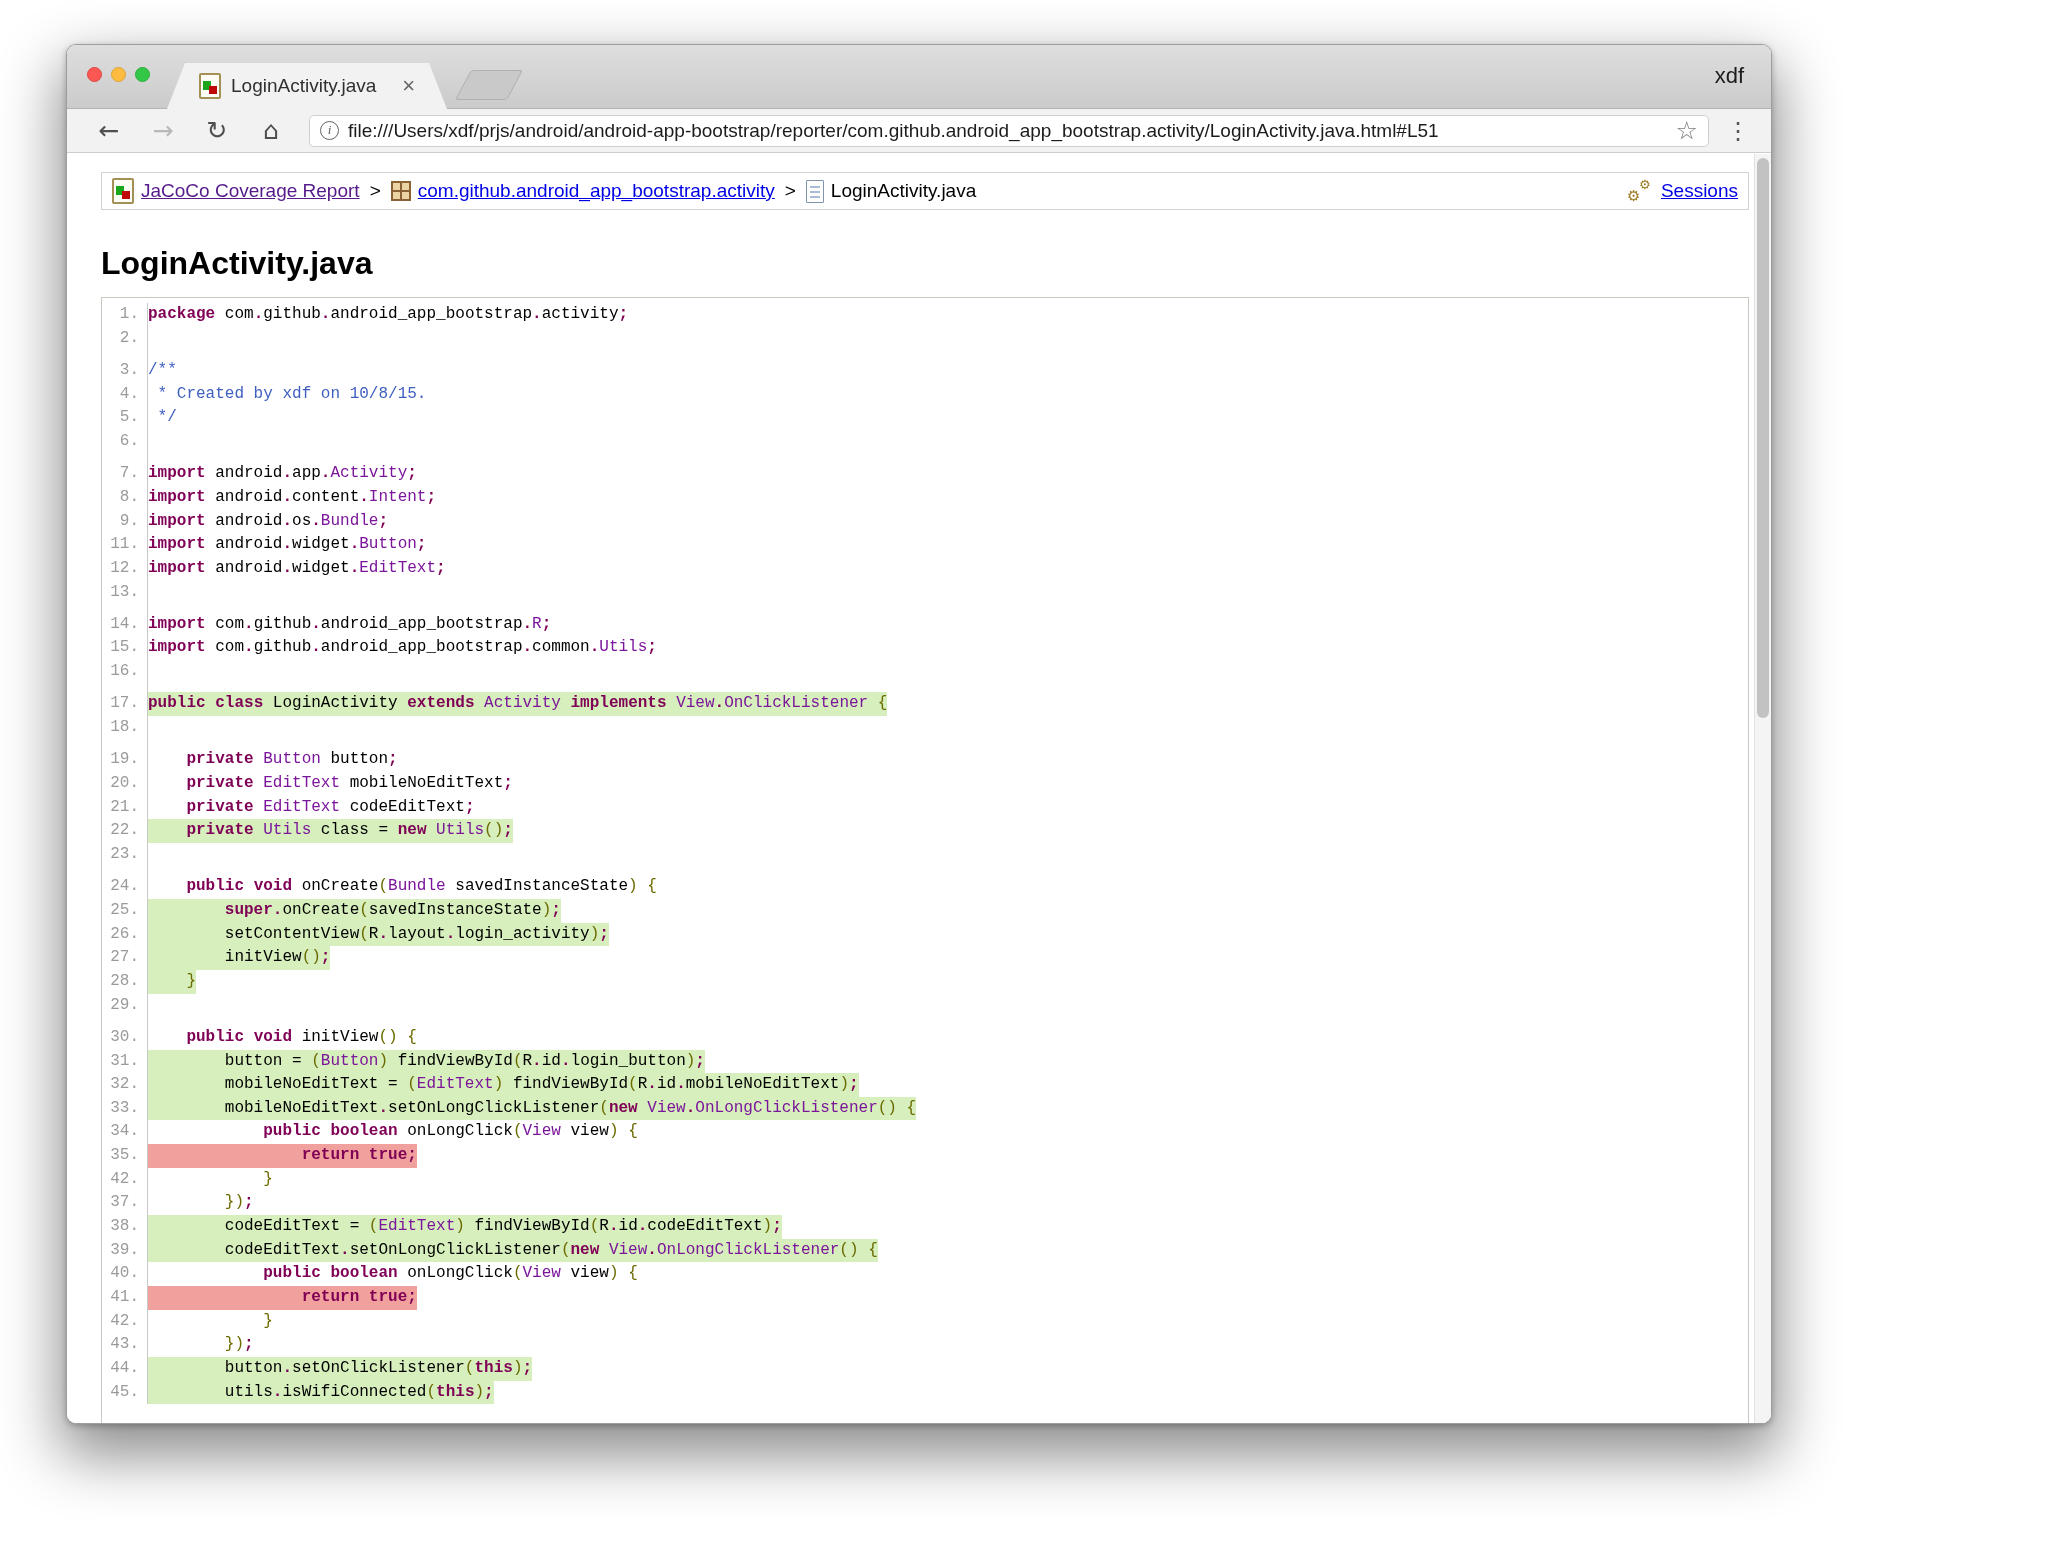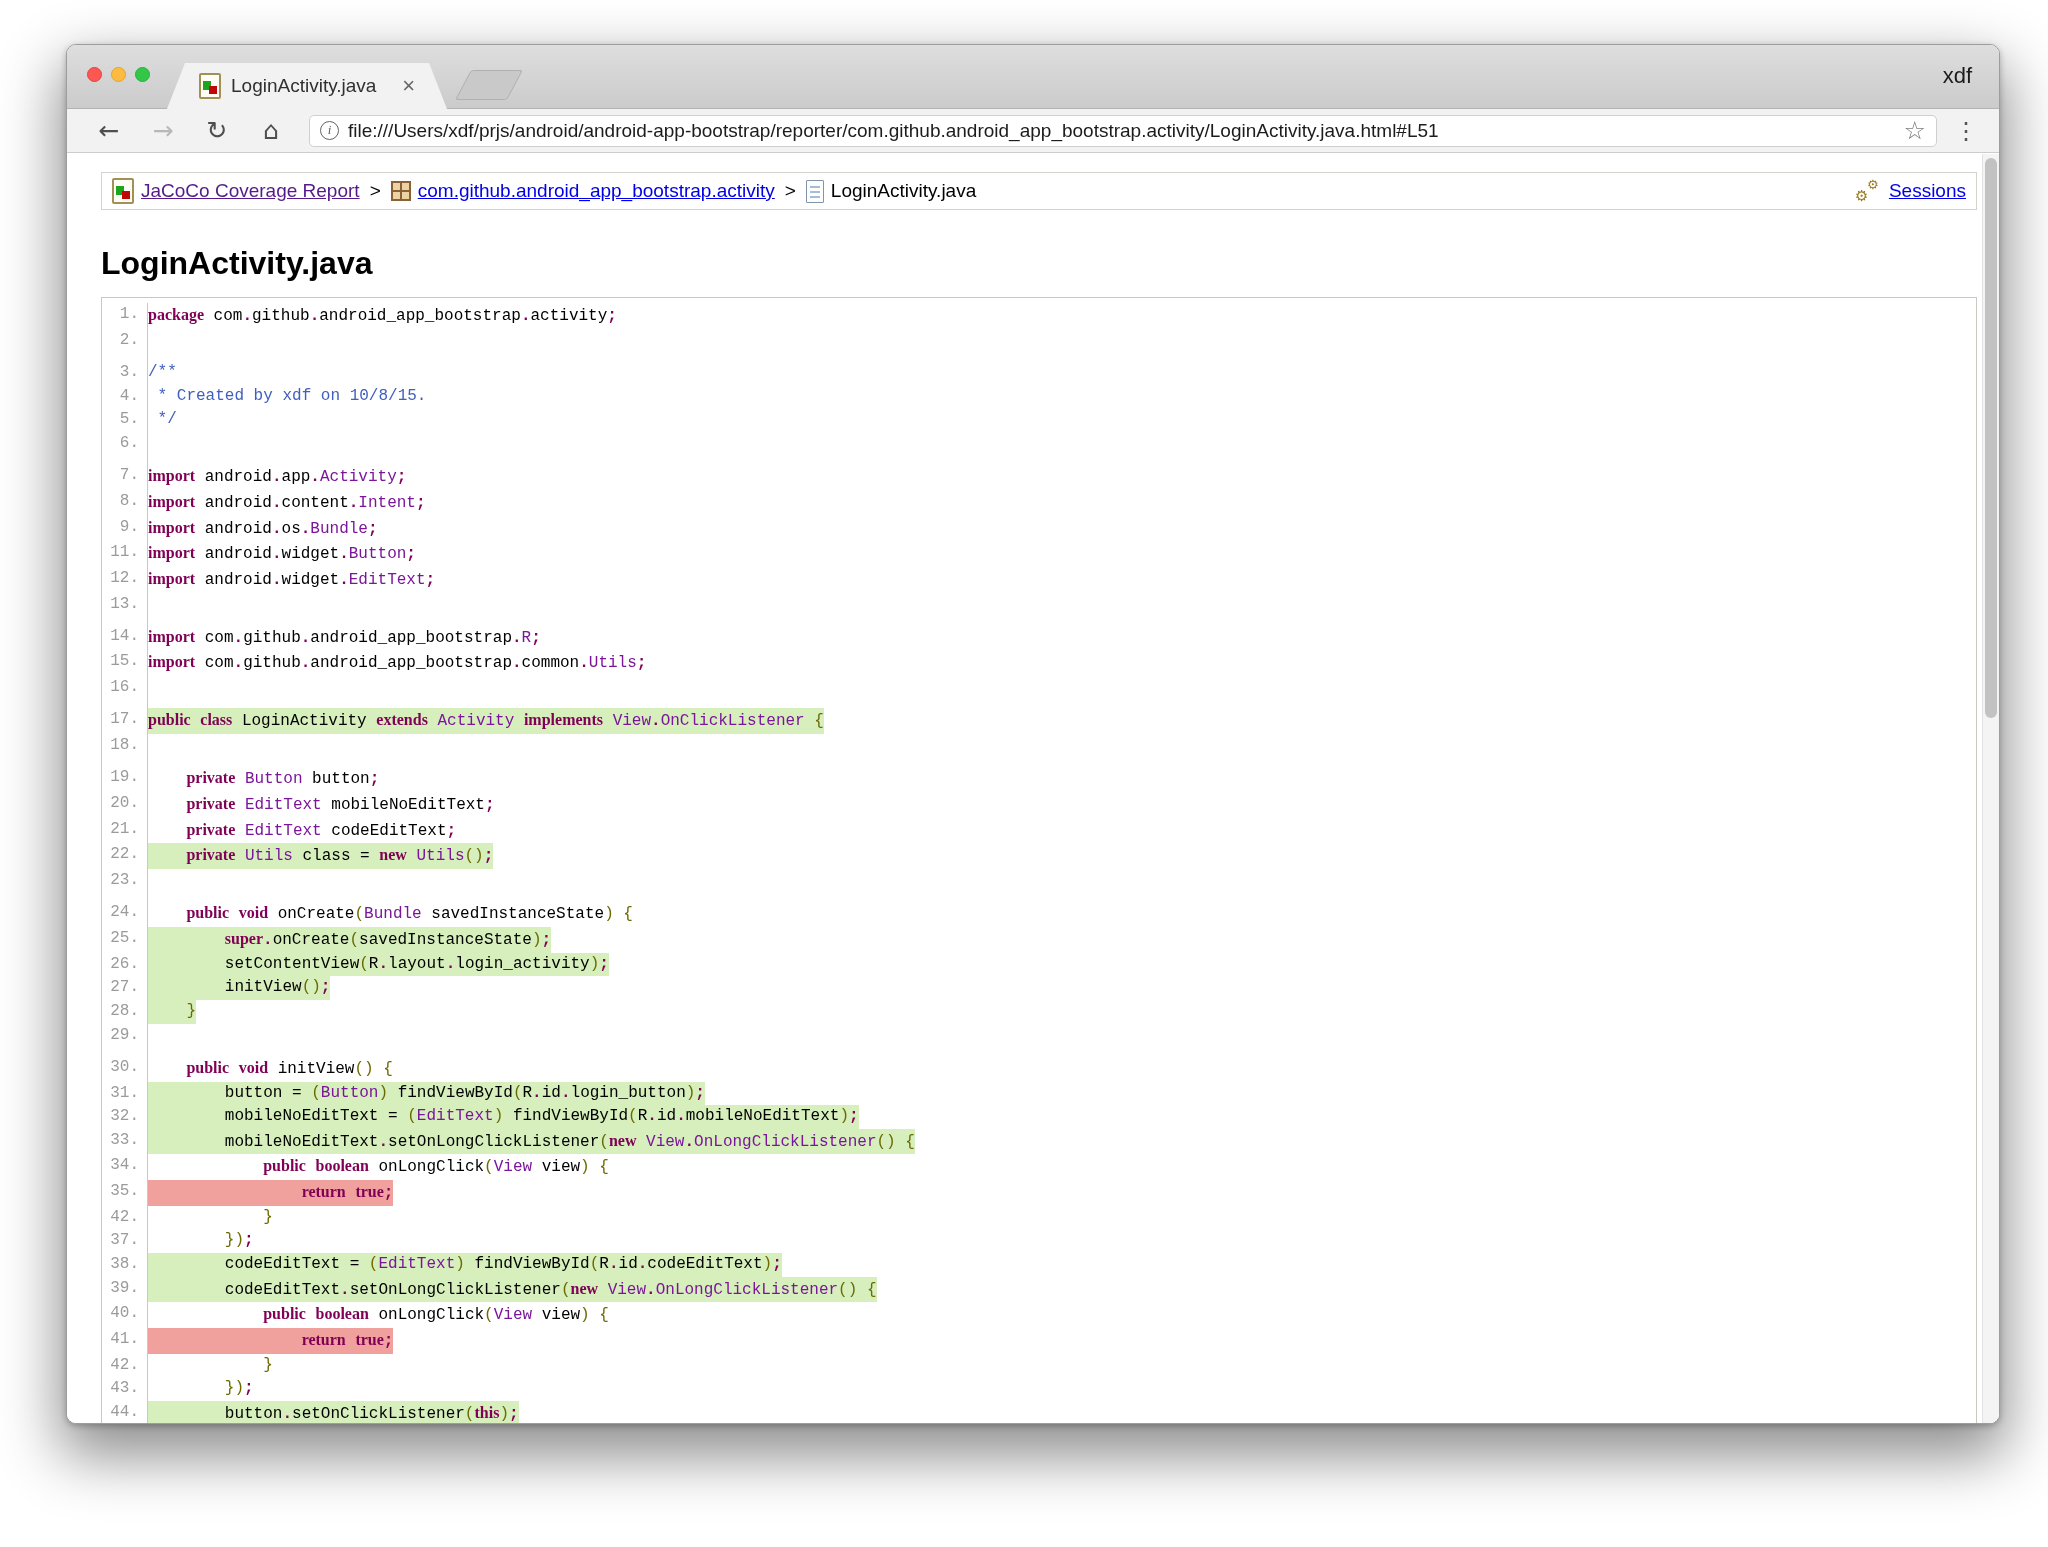--- a/index.html
+++ b/index.html
@@ -4,21 +4,21 @@
 <style>
   * { box-sizing: border-box; }
   html,body { margin:0; padding:0; }
   body {
     width:2048px; height:1547px; background:#ffffff; position:relative; overflow:hidden;
     font-family:"Liberation Sans", sans-serif;
   }
 
   
   .window {
-    position:absolute; left:66px; top:44px; width:1934px; height:1380px;
+    position:absolute; left:66px; top:44px; width:1706px; height:1380px;
     border-radius:10px; background:#fff; overflow:hidden;
     border:1px solid #9d9d9d;
     box-shadow:0 2px 6px rgba(0,0,0,.25), 0 26px 60px 6px rgba(0,0,0,.45);
   }
 
   
   .titlebar {
     position:relative; height:64px;
     background:linear-gradient(#dedede,#cbcbcb);
     border-bottom:1px solid #b3b3b3;
@@ -110,21 +110,21 @@
   }
   .line { display:flex; white-space:pre; }
   .ln {
     flex:0 0 46px; width:46px; text-align:right; padding-right:8px;
     color:var(--line-number); border-right:1px solid #c9c9c9;
   }
   .codewrap { flex:1; white-space:pre; }
   .txt { display:inline-block; white-space:pre; min-height:23.65px; }
   .txt.g { background:var(--covered-bg); }
   .txt.r { background:var(--missed-bg); }
-  .tok-k { color:var(--keyword); font-weight:bold;font-family:Liberation Serif, serif; }
+  .tok-k { color:var(--keyword); font-weight:bold; }
   .tok-t { color:var(--type); }
   .tok-p { color:var(--punctuation); }
   .tok-d { color:var(--keyword); font-weight:bold; }
   .tok-c { color:var(--comment); }
 </style>
 </head>
 <body>
 
 <div class="window">
 

